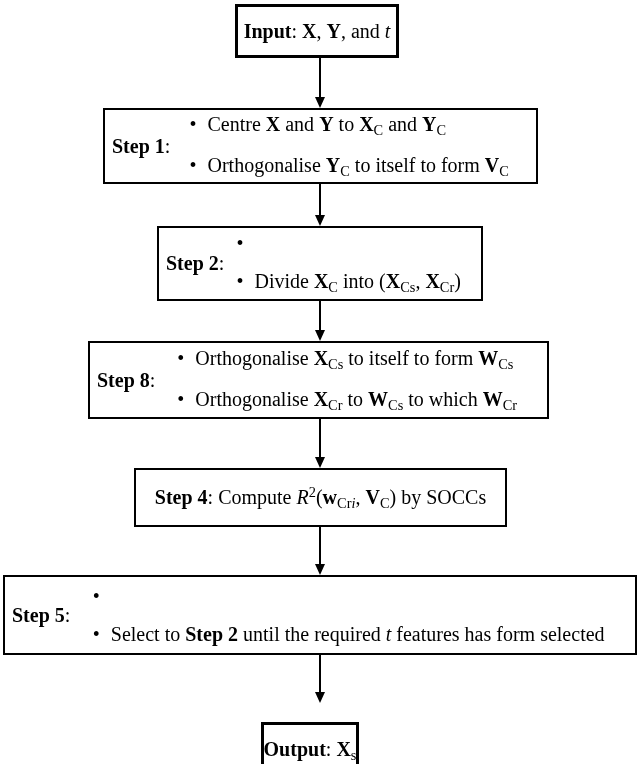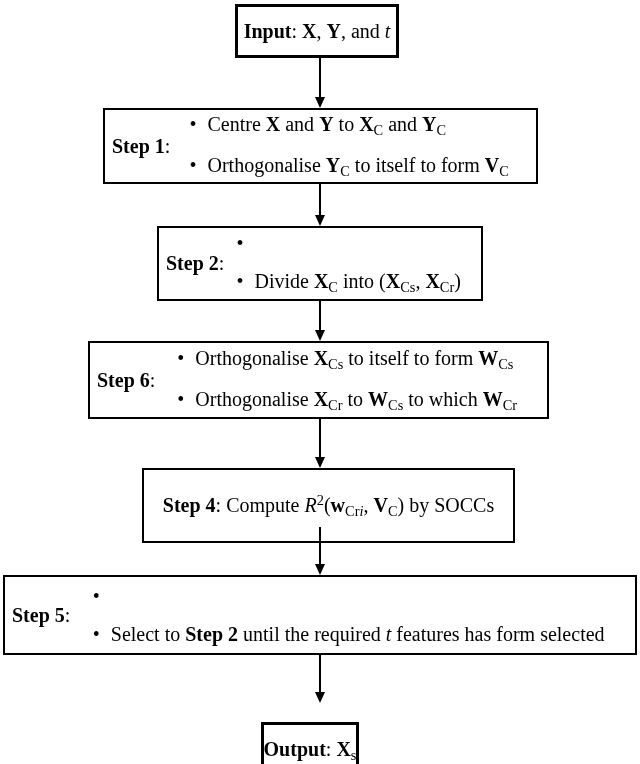--- a/index.html
+++ b/index.html
@@ -22,21 +22,21 @@
   }
   .centerbox {
     display: flex;
     align-items: center;
     justify-content: center;
   }
   .node-input  { left: 235px; top: 4px;   width: 164px; height: 54px; border-width: 3px; }
   .node-step1  { left: 103px; top: 108px; width: 435px; height: 76px; }
   .node-step2  { left: 157px; top: 226px; width: 326px; height: 75px; }
   .node-step3  { left: 88px;  top: 341px; width: 461px; height: 78px; }
-  .node-step4  { left: 142px; top: 468px; width: 373px; height: 75px; }
+  .node-step4  { left: 134px; top: 468px; width: 373px; height: 59px; }
   .node-step5  { left: 3px;   top: 575px; width: 634px; height: 80px; }
   .node-output { left: 261px; top: 722px; width: 98px; height: 58px; border-width: 3px; }
 
   .stepbox {
     display: flex;
     align-items: center;
     padding: 0 8px 0 7px;
   }
   .steplabel { flex: 0 0 auto; }
   .bullets   { flex: 1; display: flex; justify-content: center; min-width: 0; }
@@ -123,21 +123,21 @@
       </div>
     </div>
   </div>
 
   <div class="arrow arrow-3">
     <div class="shaft"></div>
     <div class="head"></div>
   </div>
 
   <div class="box stepbox node-step3">
-    <span class="steplabel"><span class="b">Step 6</span><span>:</span></span>
+    <span class="steplabel"><span class="b">Step 8</span><span>:</span></span>
     <div class="bullets">
       <div class="group">
         <div class="bullet-item">
           <span class="dot">•</span>
           <span><span>Orthogonalise </span><span class="b">X</span><span class="sub">Cs</span><span> to itself to form </span><span class="b">W</span><span class="sub">Cs</span></span>
         </div>
         <div class="bullet-item">
           <span class="dot">•</span>
           <span><span>Orthogonalise </span><span class="b">X</span><span class="sub">Cr</span><span> to </span><span class="b">W</span><span class="sub">Cs</span><span> to which </span><span class="b">W</span><span class="sub">Cr</span></span>
         </div>

